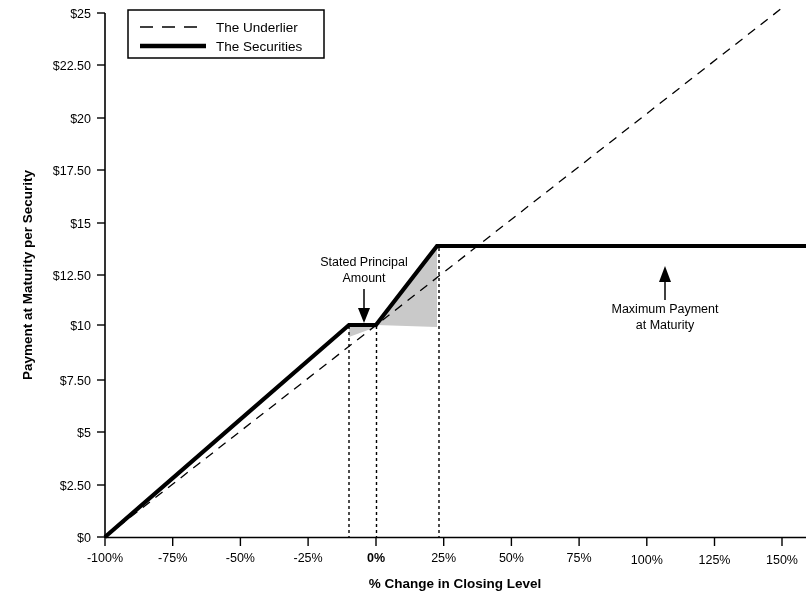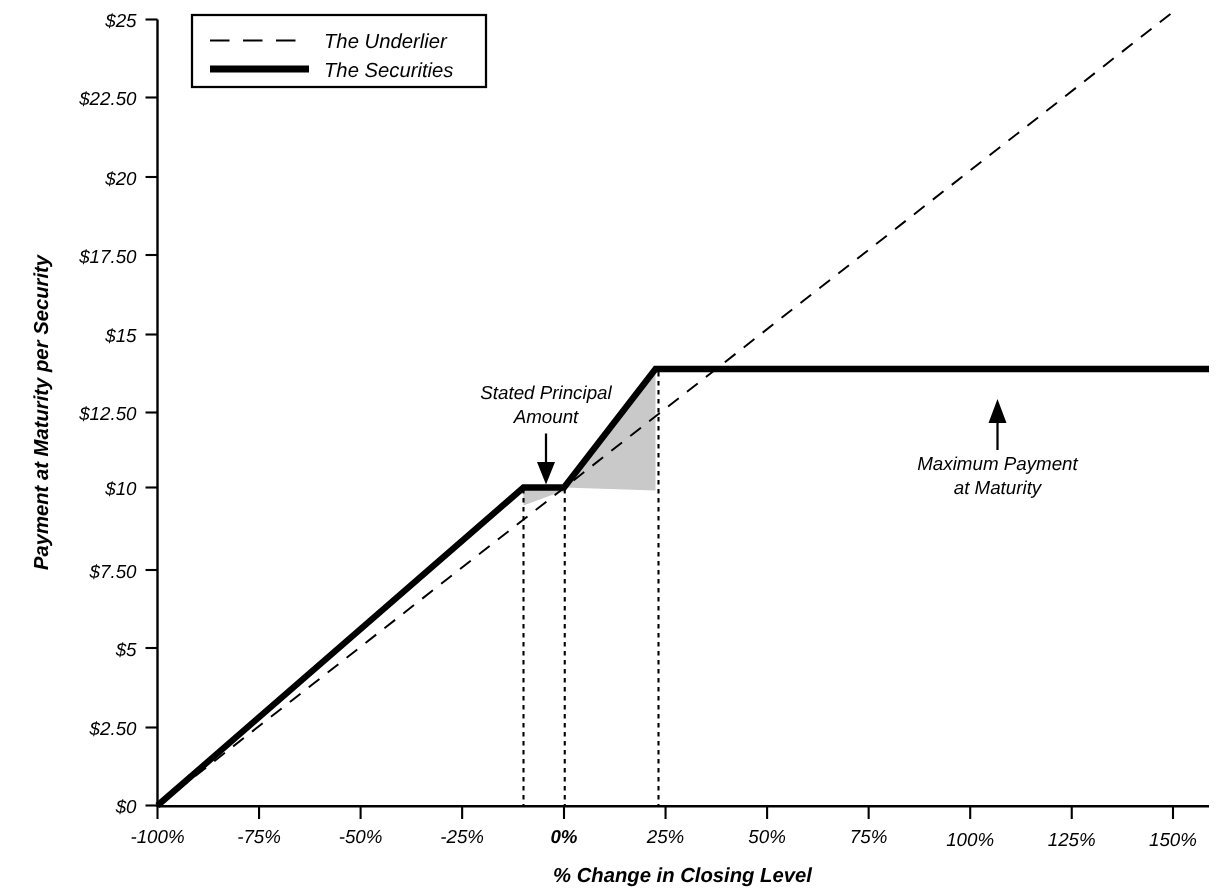--- a/index.html
+++ b/index.html
@@ -14,21 +14,20 @@
     color: #000000;
     overflow: hidden;
     position: relative;
   }
   #chart-root {
     position: absolute;
     left: 0;
     top: 0;
     width: 722px;
     height: 596px;
-    font-style: italic;
   }
   svg.figure {
     display: block;
     width: 811px;
     height: 596px;
     shape-rendering: geometricPrecision;
   }
   text {
     font-family: "Liberation Sans", sans-serif;
     fill: #000000;

